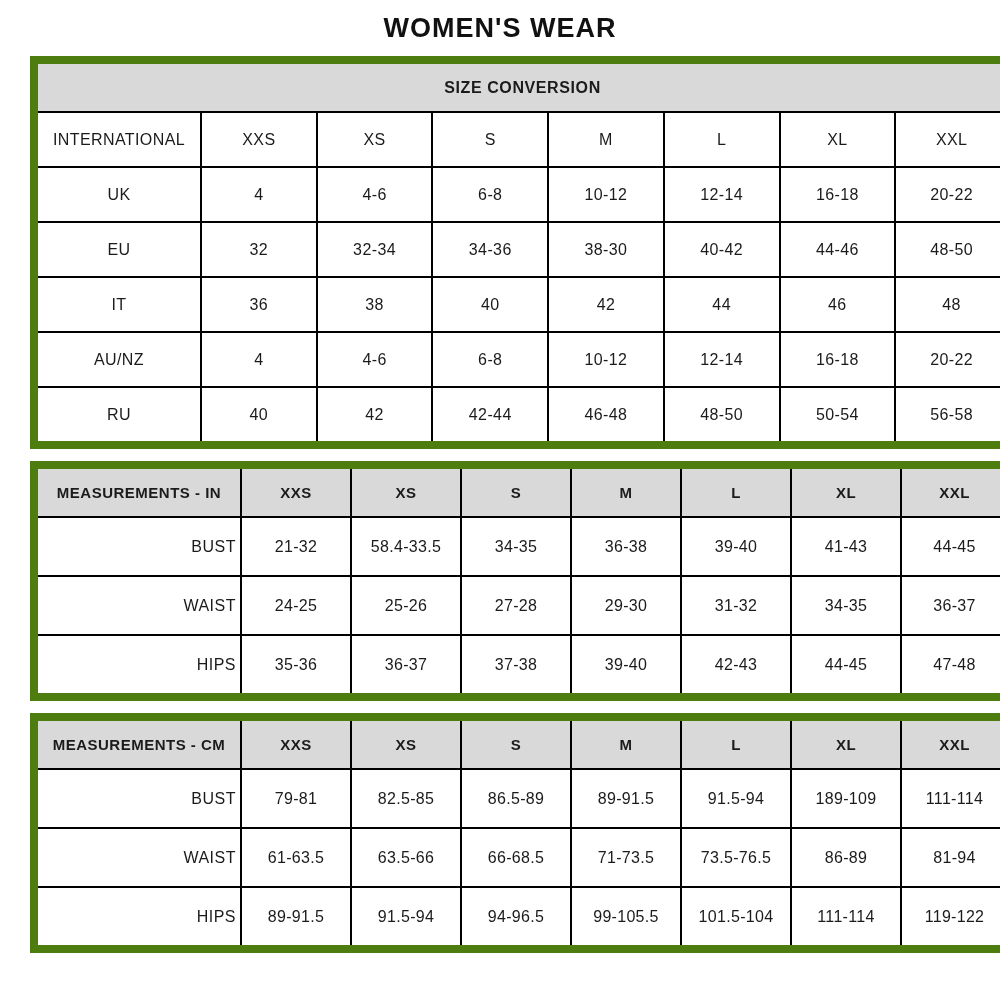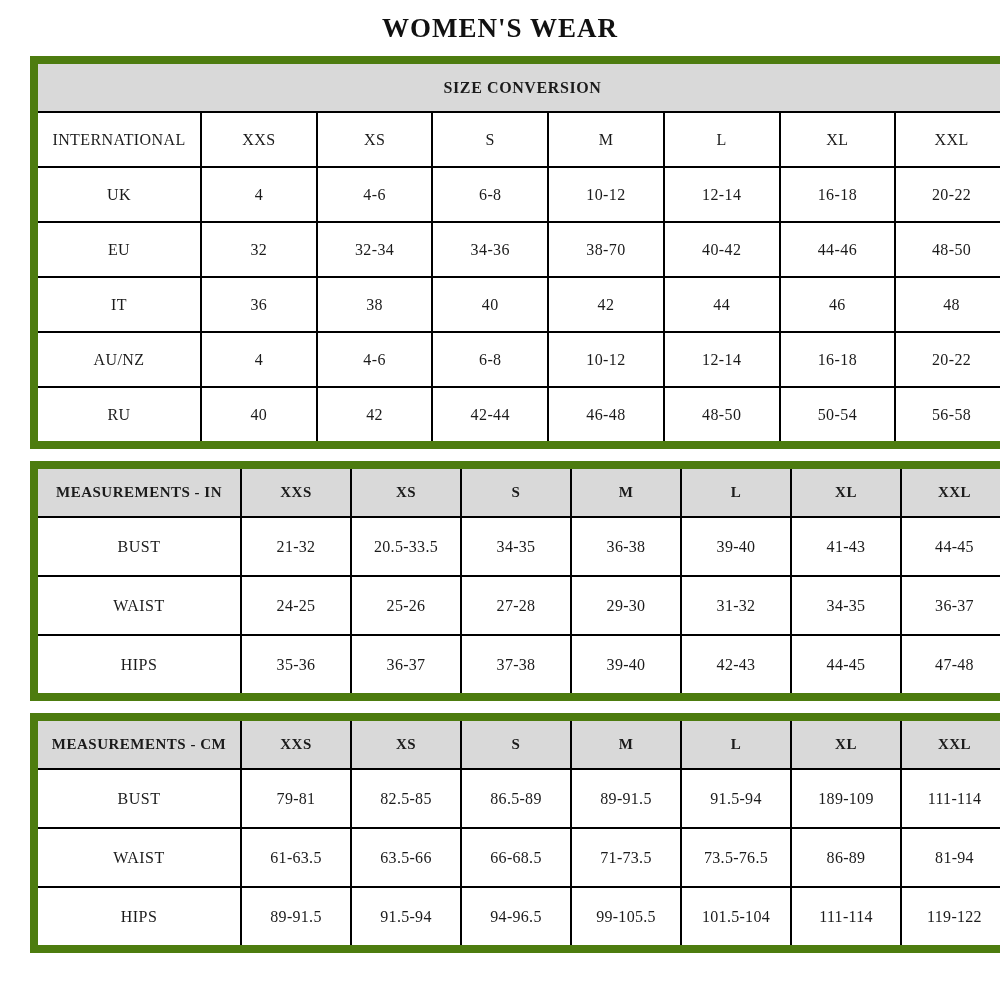--- a/index.html
+++ b/index.html
@@ -7,21 +7,20 @@
     width:1000px;height:1000px;
     font-family:"Liberation Sans","DejaVu Sans",sans-serif;
     color:#1b1b1b;
     -webkit-font-smoothing:antialiased;
   }
   .page{
     width:1000px;height:1000px;
     box-sizing:border-box;
     padding:13px 30px 15px 30px;
     background:#ffffff;
-    font-family:Liberation Serif, serif;
   }
   .title{
     margin:0 0 12px 0;
     text-align:center;
     font-size:27px;
     font-weight:700;
     letter-spacing:1px;
     color:#111111;
   }
   table.tbl{
@@ -53,21 +52,21 @@
   .t2 col.c-label,.t3 col.c-label{width:207px;}
   .m-hdr td{
     background:#d9d9d9;
     font-weight:700;
     font-size:15px;
     letter-spacing:0.5px;
     height:47px;
   }
   .m-hdr td.m-hdr-label{font-size:15px;}
   .t2 tr.m-row td,.t3 tr.m-row td{font-size:16px;height:57px;letter-spacing:0.3px;}
-  .t2 tr.m-row td.row-label,.t3 tr.m-row td.row-label{font-size:16px;letter-spacing:0.5px;}
+  .t2 tr.m-row td.row-label,.t3 tr.m-row td.row-label{font-size:16px;letter-spacing:0.5px;text-align:right;}
 </style>
 </head>
 <body>
 
 <div class="page">
 
   <h1 class="title">WOMEN'S WEAR</h1>
 
   <table class="tbl t1">
     <colgroup>
@@ -102,21 +101,21 @@
         <td>10-12</td>
         <td>12-14</td>
         <td>16-18</td>
         <td>20-22</td>
       </tr>
       <tr>
         <td class="row-label">EU</td>
         <td>32</td>
         <td>32-34</td>
         <td>34-36</td>
-        <td>38-70</td>
+        <td>38-30</td>
         <td>40-42</td>
         <td>44-46</td>
         <td>48-50</td>
       </tr>
       <tr>
         <td class="row-label">IT</td>
         <td>36</td>
         <td>38</td>
         <td>40</td>
         <td>42</td>
@@ -165,21 +164,21 @@
         <td>XS</td>
         <td>S</td>
         <td>M</td>
         <td>L</td>
         <td>XL</td>
         <td>XXL</td>
       </tr>
       <tr class="m-row">
         <td class="row-label">BUST</td>
         <td>21-32</td>
-        <td>20.5-33.5</td>
+        <td>58.4-33.5</td>
         <td>34-35</td>
         <td>36-38</td>
         <td>39-40</td>
         <td>41-43</td>
         <td>44-45</td>
       </tr>
       <tr class="m-row">
         <td class="row-label">WAIST</td>
         <td>24-25</td>
         <td>25-26</td>

